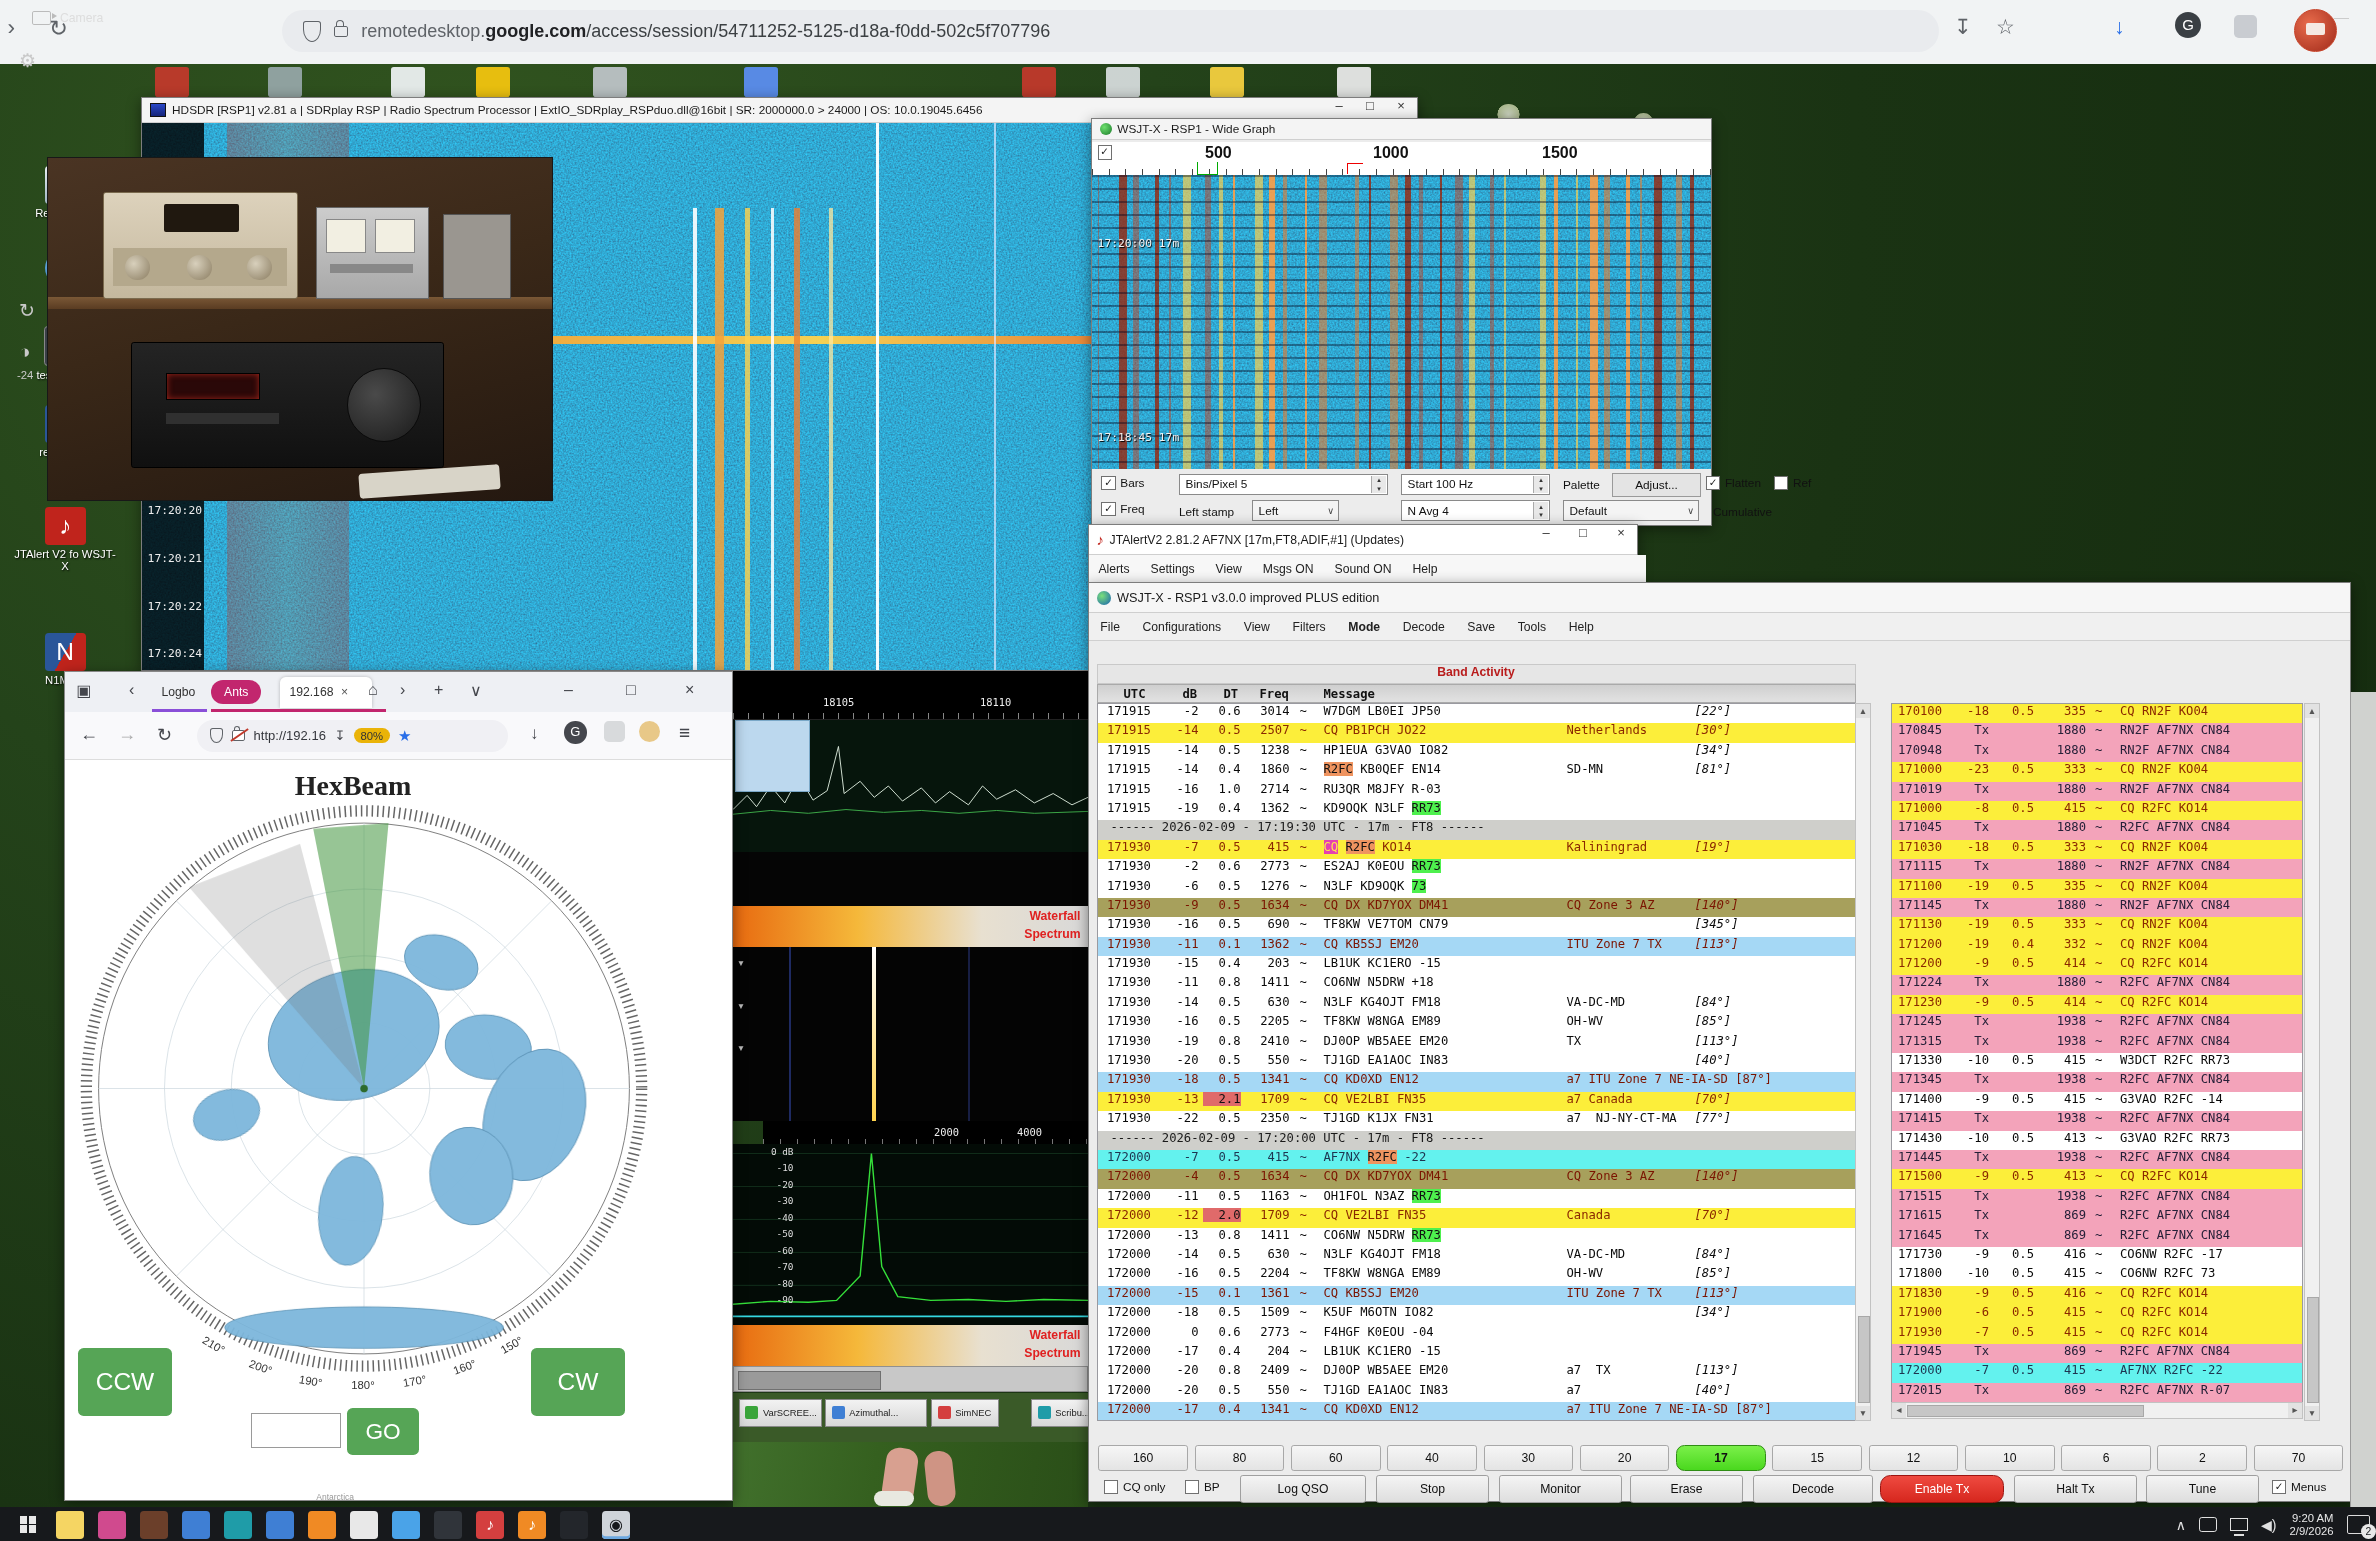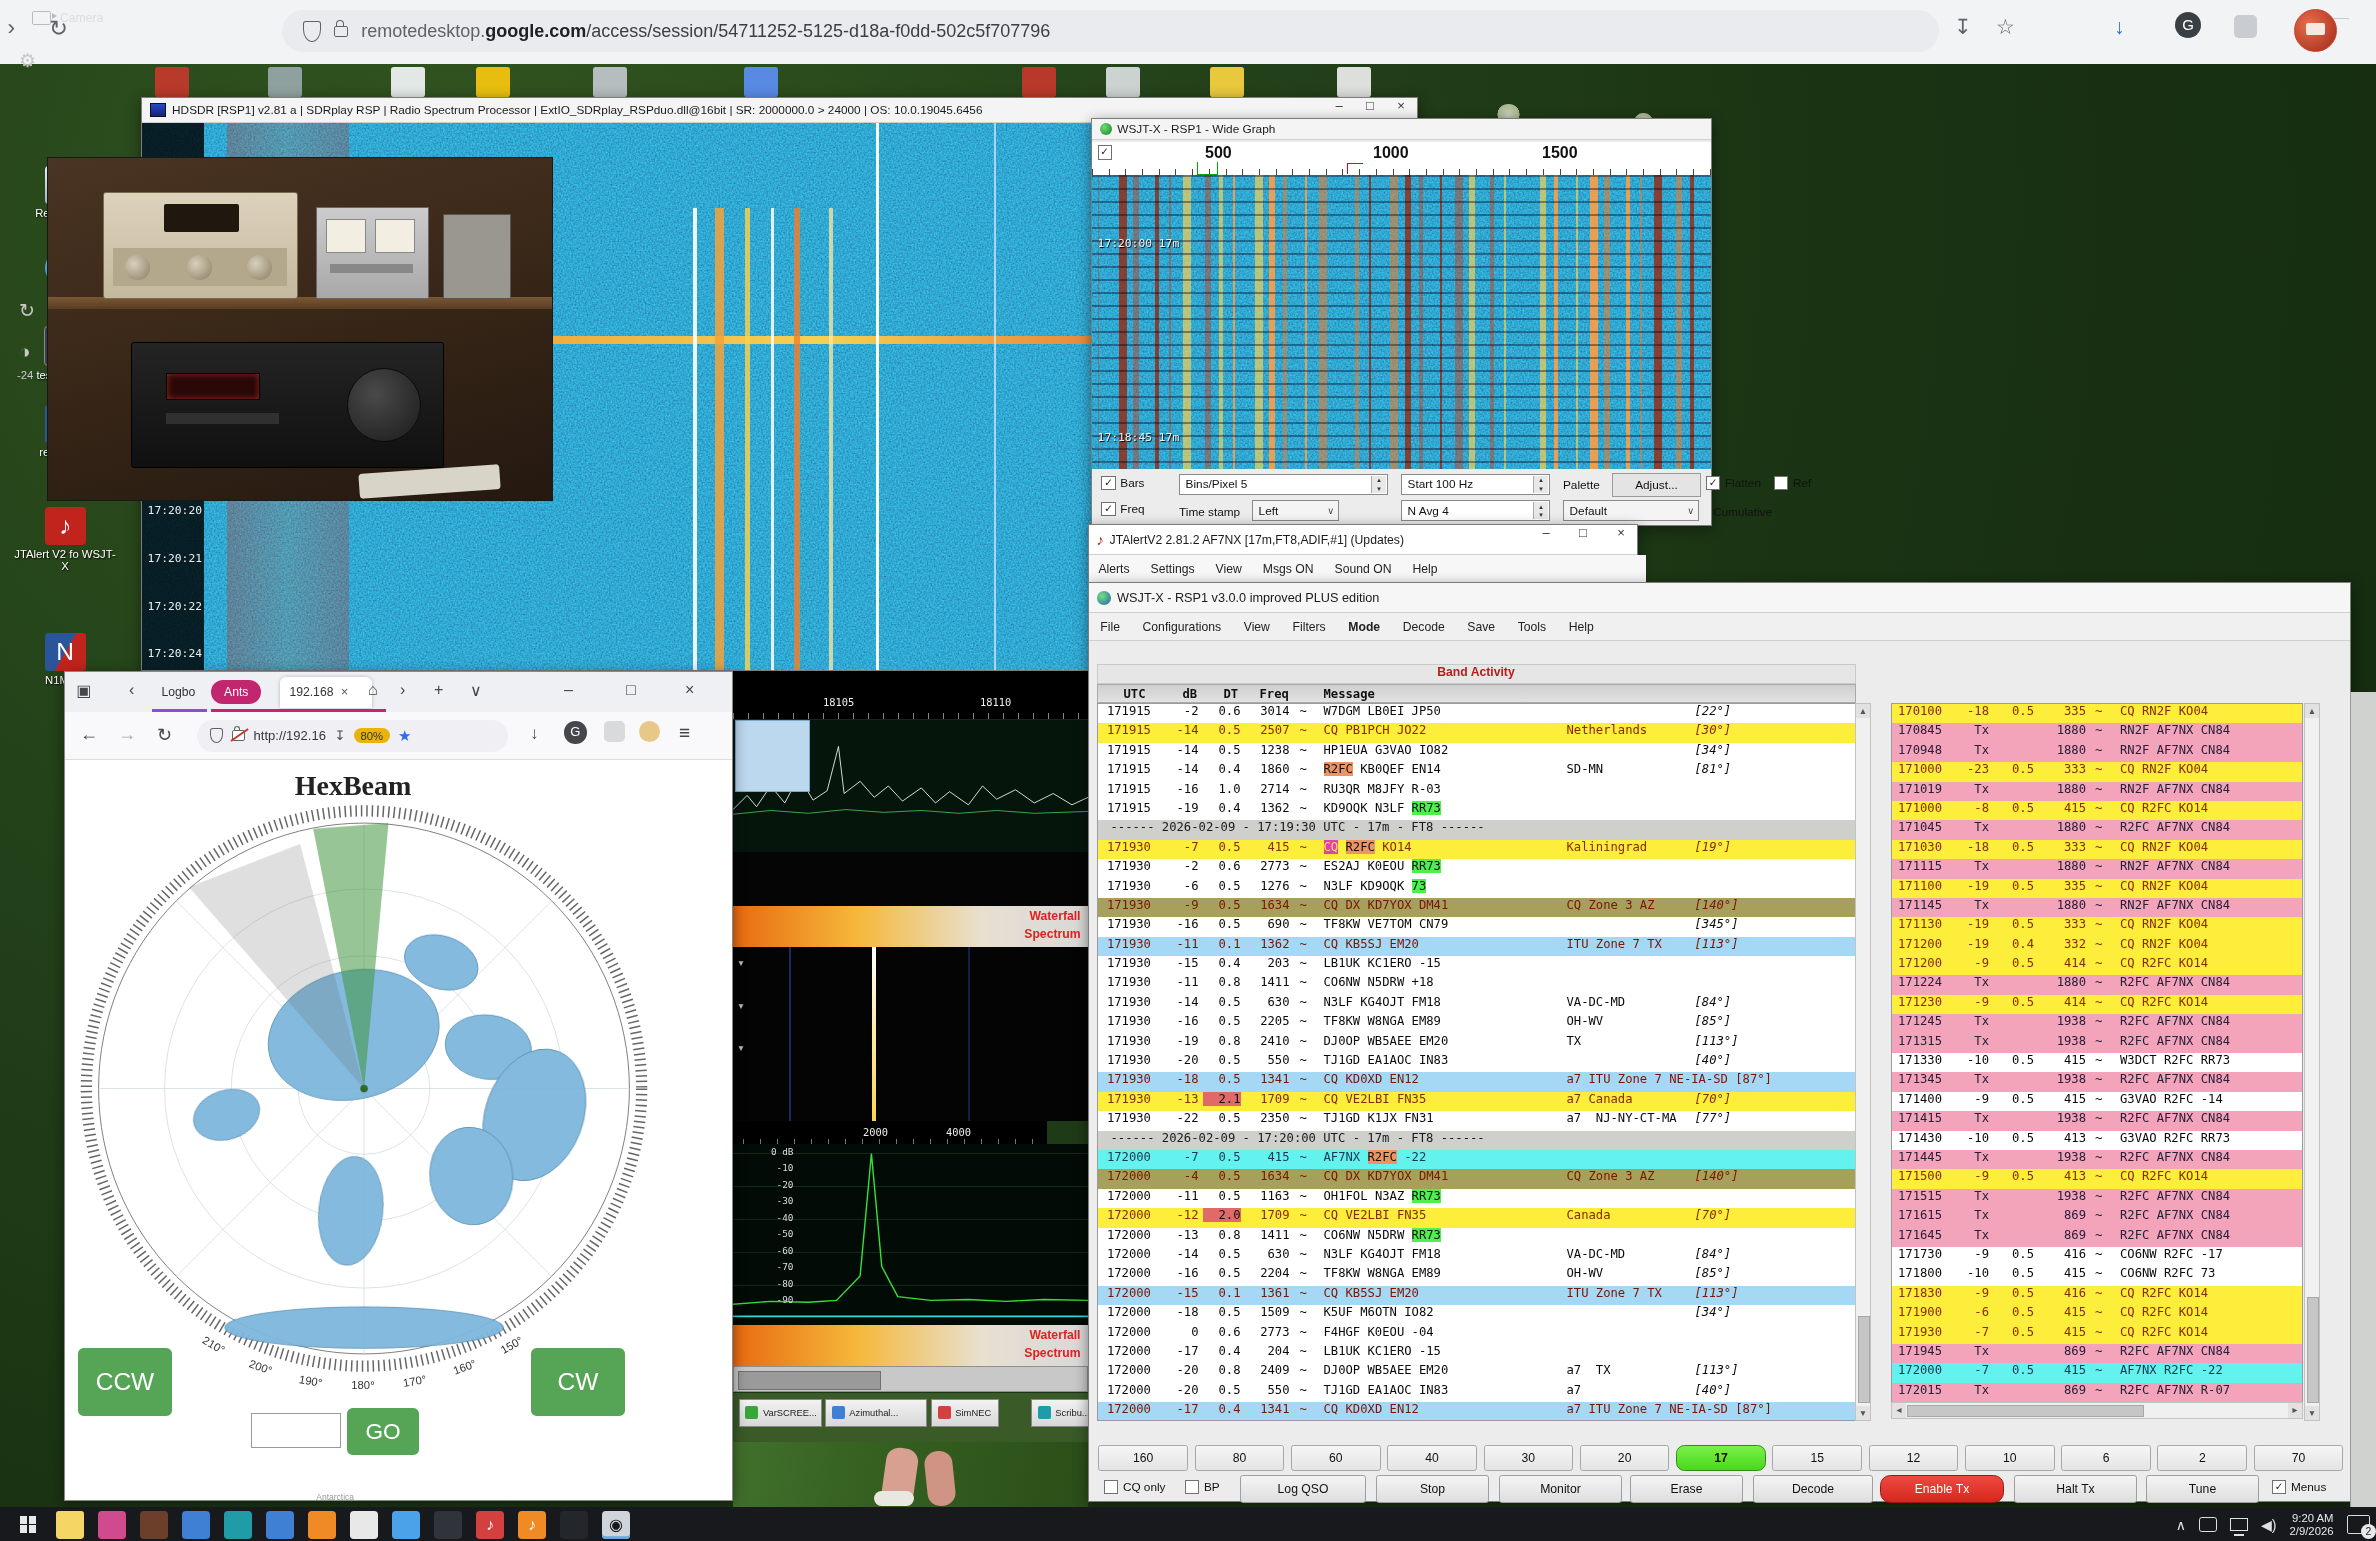--- a/index.html
+++ b/index.html
@@ -275,21 +275,21 @@
     <span class="redlbl" style="right:7.5px;top:21px">Spectrum</span>
   </div>
   <div class="strippanel" style="left:733px;top:947px;width:355px;height:174px;background:#040404;overflow:hidden">
     <div class="abs" style="left:139px;top:0;width:3.8px;height:100%;background:linear-gradient(#fff,#ffd34d)"></div>
     <div class="abs" style="left:56px;top:0;width:1.9px;height:100%;background:#2a3a8a;opacity:.7"></div>
     <div class="abs" style="left:235px;top:0;width:1.9px;height:100%;background:#24306e;opacity:.6"></div>
     <span class="abs" style="left:3.8px;top:11.3px;color:#bbb;font-size:8.5px">▼</span>
     <span class="abs" style="left:3.8px;top:54px;color:#bbb;font-size:8.5px">▼</span>
     <span class="abs" style="left:3.8px;top:96px;color:#bbb;font-size:8.5px">▼</span>
   </div>
-  <div class="strippanel rulerbar" style="left:692px;top:1121px;width:355px;height:22.6px">
+  <div class="strippanel rulerbar" style="left:763px;top:1121px;width:355px;height:22.6px">
     <span style="left:171px;top:4.7px">2000</span>
     <span style="left:254px;top:4.7px">4000</span>
     <div class="abs" style="left:0;bottom:0;width:100%;height:4.7px;background:repeating-linear-gradient(90deg,#777 0 0.9px,transparent 0.9px 17px)"></div>
   </div>
   <div class="strippanel" style="left:733px;top:1144px;width:355px;height:181px;background:#030b06;overflow:hidden">
     <svg width="355" height="181" style="position:absolute;left:0;top:0" viewBox="0 0 377 192">
       <g stroke="#12301c" stroke-width="1">
         <line x1="0" y1="10" x2="377" y2="10"></line>
           <line x1="0" y1="45" x2="377" y2="45"></line>
         <line x1="0" y1="80" x2="377" y2="80"></line>
@@ -436,21 +436,21 @@
         </span>
 
       <span class="cb" style="left:682px;top:6.6px">
           <span class="cbbox"></span>
           <span>Ref</span>
         </span>
       <span class="cb" style="left:9.4px;top:33px">
           <span class="cbbox">✓</span>
           <span>Freq</span>
         </span>
-      <span class="abs" style="left:87px;top:36px;font-size:11.8px">Time stamp</span>
+      <span class="abs" style="left:87px;top:36px;font-size:11.8px">Left stamp</span>
       <div class="combo" style="left:160px;top:31px;width:87px">
           <span>Left</span>
           <span class="ar">∨</span>
         </div>
       <div class="spinbox" style="left:309px;top:31px;width:149px">
           <span>N Avg 4</span>
           <span class="spin">
             <span>▲</span>
             <span>▼</span>
           </span>

